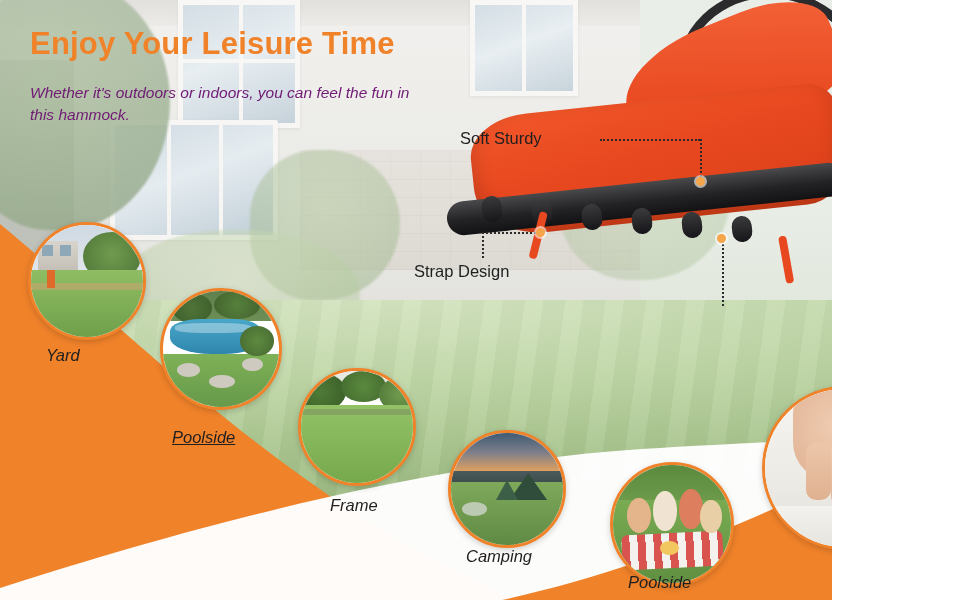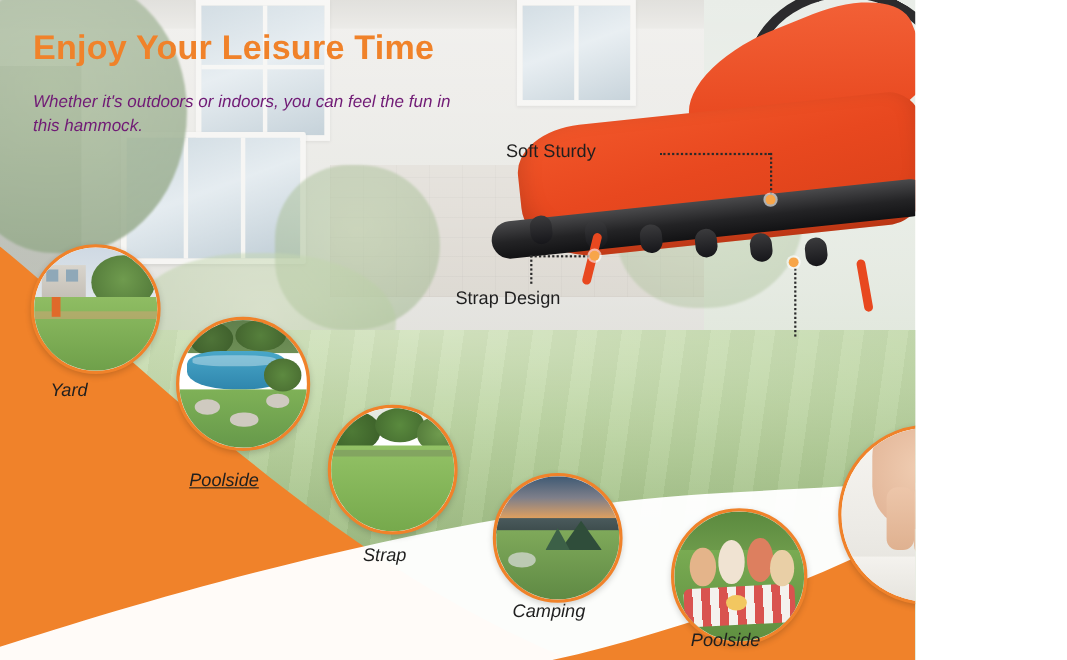--- a/index.html
+++ b/index.html
@@ -334,21 +334,21 @@
   <div class="bubble" style="left:298px; top:368px; width:118px; height:118px;">
     <div class="bubble-inner">
       <div class="bi-sky" style="height:18%;background:linear-gradient(180deg,#e7eae4,#dfe4da)"></div>
       <div class="bi-blob" style="left:-6%;top:2%;width:46%;height:34%;background:radial-gradient(circle,#4e7a36,#395c27)"></div>
       <div class="bi-blob" style="left:36%;top:0%;width:40%;height:28%;background:radial-gradient(circle,#5a8a3e,#42682e)"></div>
       <div class="bi-blob" style="left:70%;top:6%;width:36%;height:30%;background:radial-gradient(circle,#6f9b4e,#4f7537)"></div>
       <div class="bi-grass" style="height:70%;background:linear-gradient(180deg,#93c266,#76a94c)"></div>
       <div class="bi-rect" style="left:0;top:34%;width:100%;height:5%;background:#7d9a60;opacity:.7"></div>
     </div>
   </div>
-  <div class="bubble-cap" style="left:330px; top:496px;">Strap</div>
+  <div class="bubble-cap" style="left:330px; top:496px;">Frame</div>
 
   <div class="bubble" style="left:448px; top:430px; width:118px; height:118px;">
     <div class="bubble-inner">
       <div class="bi-sky" style="height:44%;background:linear-gradient(180deg,#3f5a74 0%,#7e7f8a 40%,#e0a05f 78%,#f0c389 100%)"></div>
       <div class="bi-rect" style="left:0;top:34%;width:100%;height:12%;background:linear-gradient(180deg,#4a5a5c,#3b4a4a)"></div>
       <div class="bi-grass" style="height:56%;background:linear-gradient(180deg,#7fa95a,#5f8a44)"></div>
       <div class="bi-rect" style="left:52%;top:36%;width:34%;height:24%;background:#2f4d3a;clip-path:polygon(50% 0,100% 100%,0 100%)"></div>
       <div class="bi-rect" style="left:40%;top:42%;width:20%;height:18%;background:#3c6047;clip-path:polygon(50% 0,100% 100%,0 100%)"></div>
       <div class="bi-blob" style="left:10%;top:62%;width:22%;height:12%;background:#cfd6cc;opacity:.8"></div>
     </div>

